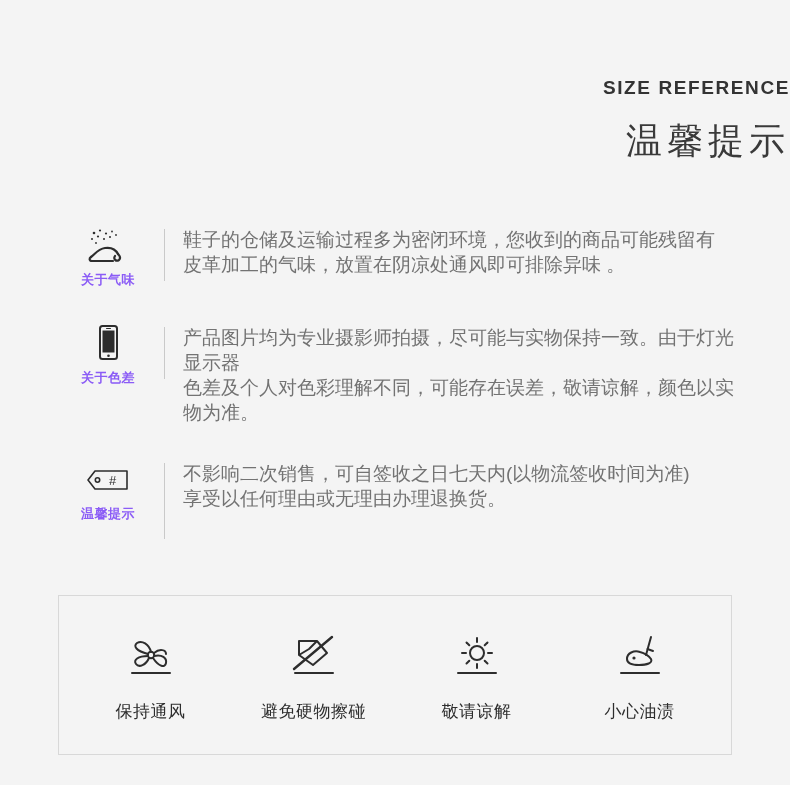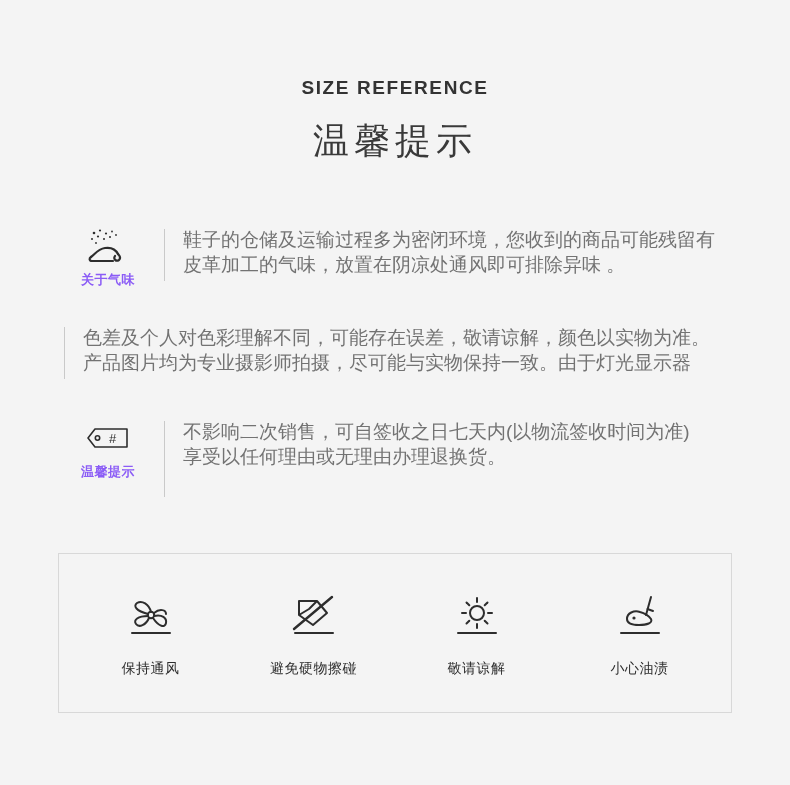--- a/index.html
+++ b/index.html
@@ -17,21 +17,21 @@
   .page {
     position: relative;
     width: 790px;
     height: 785px;
     box-sizing: border-box;
   }
 
   
   .header {
     padding-top: 78px;
-    text-align: center;
+    text-align: right;
   }
   .title-en {
     font-size: 19px;
     font-weight: bold;
     letter-spacing: 1.6px;
     color: #333333;
     line-height: 1;
   }
   .title-cn {
     margin-top: 26px;
@@ -111,21 +111,21 @@
     text-align: center;
   }
   .care-ico {
     height: 56px;
     display: flex;
     align-items: center;
     justify-content: center;
   }
   .care-label {
     margin-top: 16px;
-    font-size: 14px;
+    font-size: 17px;
     color: #2d2d2d;
     letter-spacing: 0.5px;
   }
 
   svg { display: block; }
 </style>
 </head>
 <body>
 
 <div class="page">
@@ -161,24 +161,35 @@
         <div class="notice-label">关于气味</div>
       </div>
       <div class="notice-divider"></div>
       <div class="notice-text">
         <p>鞋子的仓储及运输过程多为密闭环境，您收到的商品可能残留有</p>
         <p>皮革加工的气味，放置在阴凉处通风即可排除异味 。</p>
       </div>
     </div>
 
     <div class="notice-row row-2">
+      <div class="notice-left">
+        <div class="notice-ico">
+          <svg width="30" height="40" viewBox="0 0 30 40">
+            <rect x="7" y="2" width="17" height="33" rx="2.5" ry="2.5" fill="none" stroke="#2d2d2d" stroke-width="2"></rect>
+            <rect x="9.5" y="6.5" width="12" height="22" fill="#2d2d2d"></rect>
+            <circle cx="15.5" cy="31.8" r="1.3" fill="#2d2d2d"></circle>
+            <rect x="13" y="4" width="5" height="1.1" rx="0.5" fill="#2d2d2d"></rect>
+          </svg>
+        </div>
+        <div class="notice-label">关于色差</div>
+      </div>
       <div class="notice-divider"></div>
       <div class="notice-text">
+        <p>产品图片均为专业摄影师拍摄，尽可能与实物保持一致。由于灯光显示器</p>
         <p>色差及个人对色彩理解不同，可能存在误差，敬请谅解，颜色以实物为准。</p>
-        <p>产品图片均为专业摄影师拍摄，尽可能与实物保持一致。由于灯光显示器</p>
       </div>
     </div>
 
     <div class="notice-row row-3">
       <div class="notice-left">
         <div class="notice-ico">
           <svg width="50" height="28" viewBox="0 0 50 28">
             <path d="M5 14 L12 5 L44 5 L44 23 L12 23 Z" fill="none" stroke="#2d2d2d" stroke-width="1.6" stroke-linejoin="round"></path>
             <circle cx="14.5" cy="14" r="2.2" fill="none" stroke="#2d2d2d" stroke-width="1.6"></circle>
             <text x="26" y="19" font-family="'Liberation Sans', sans-serif" font-size="13" fill="#2d2d2d">#</text>

